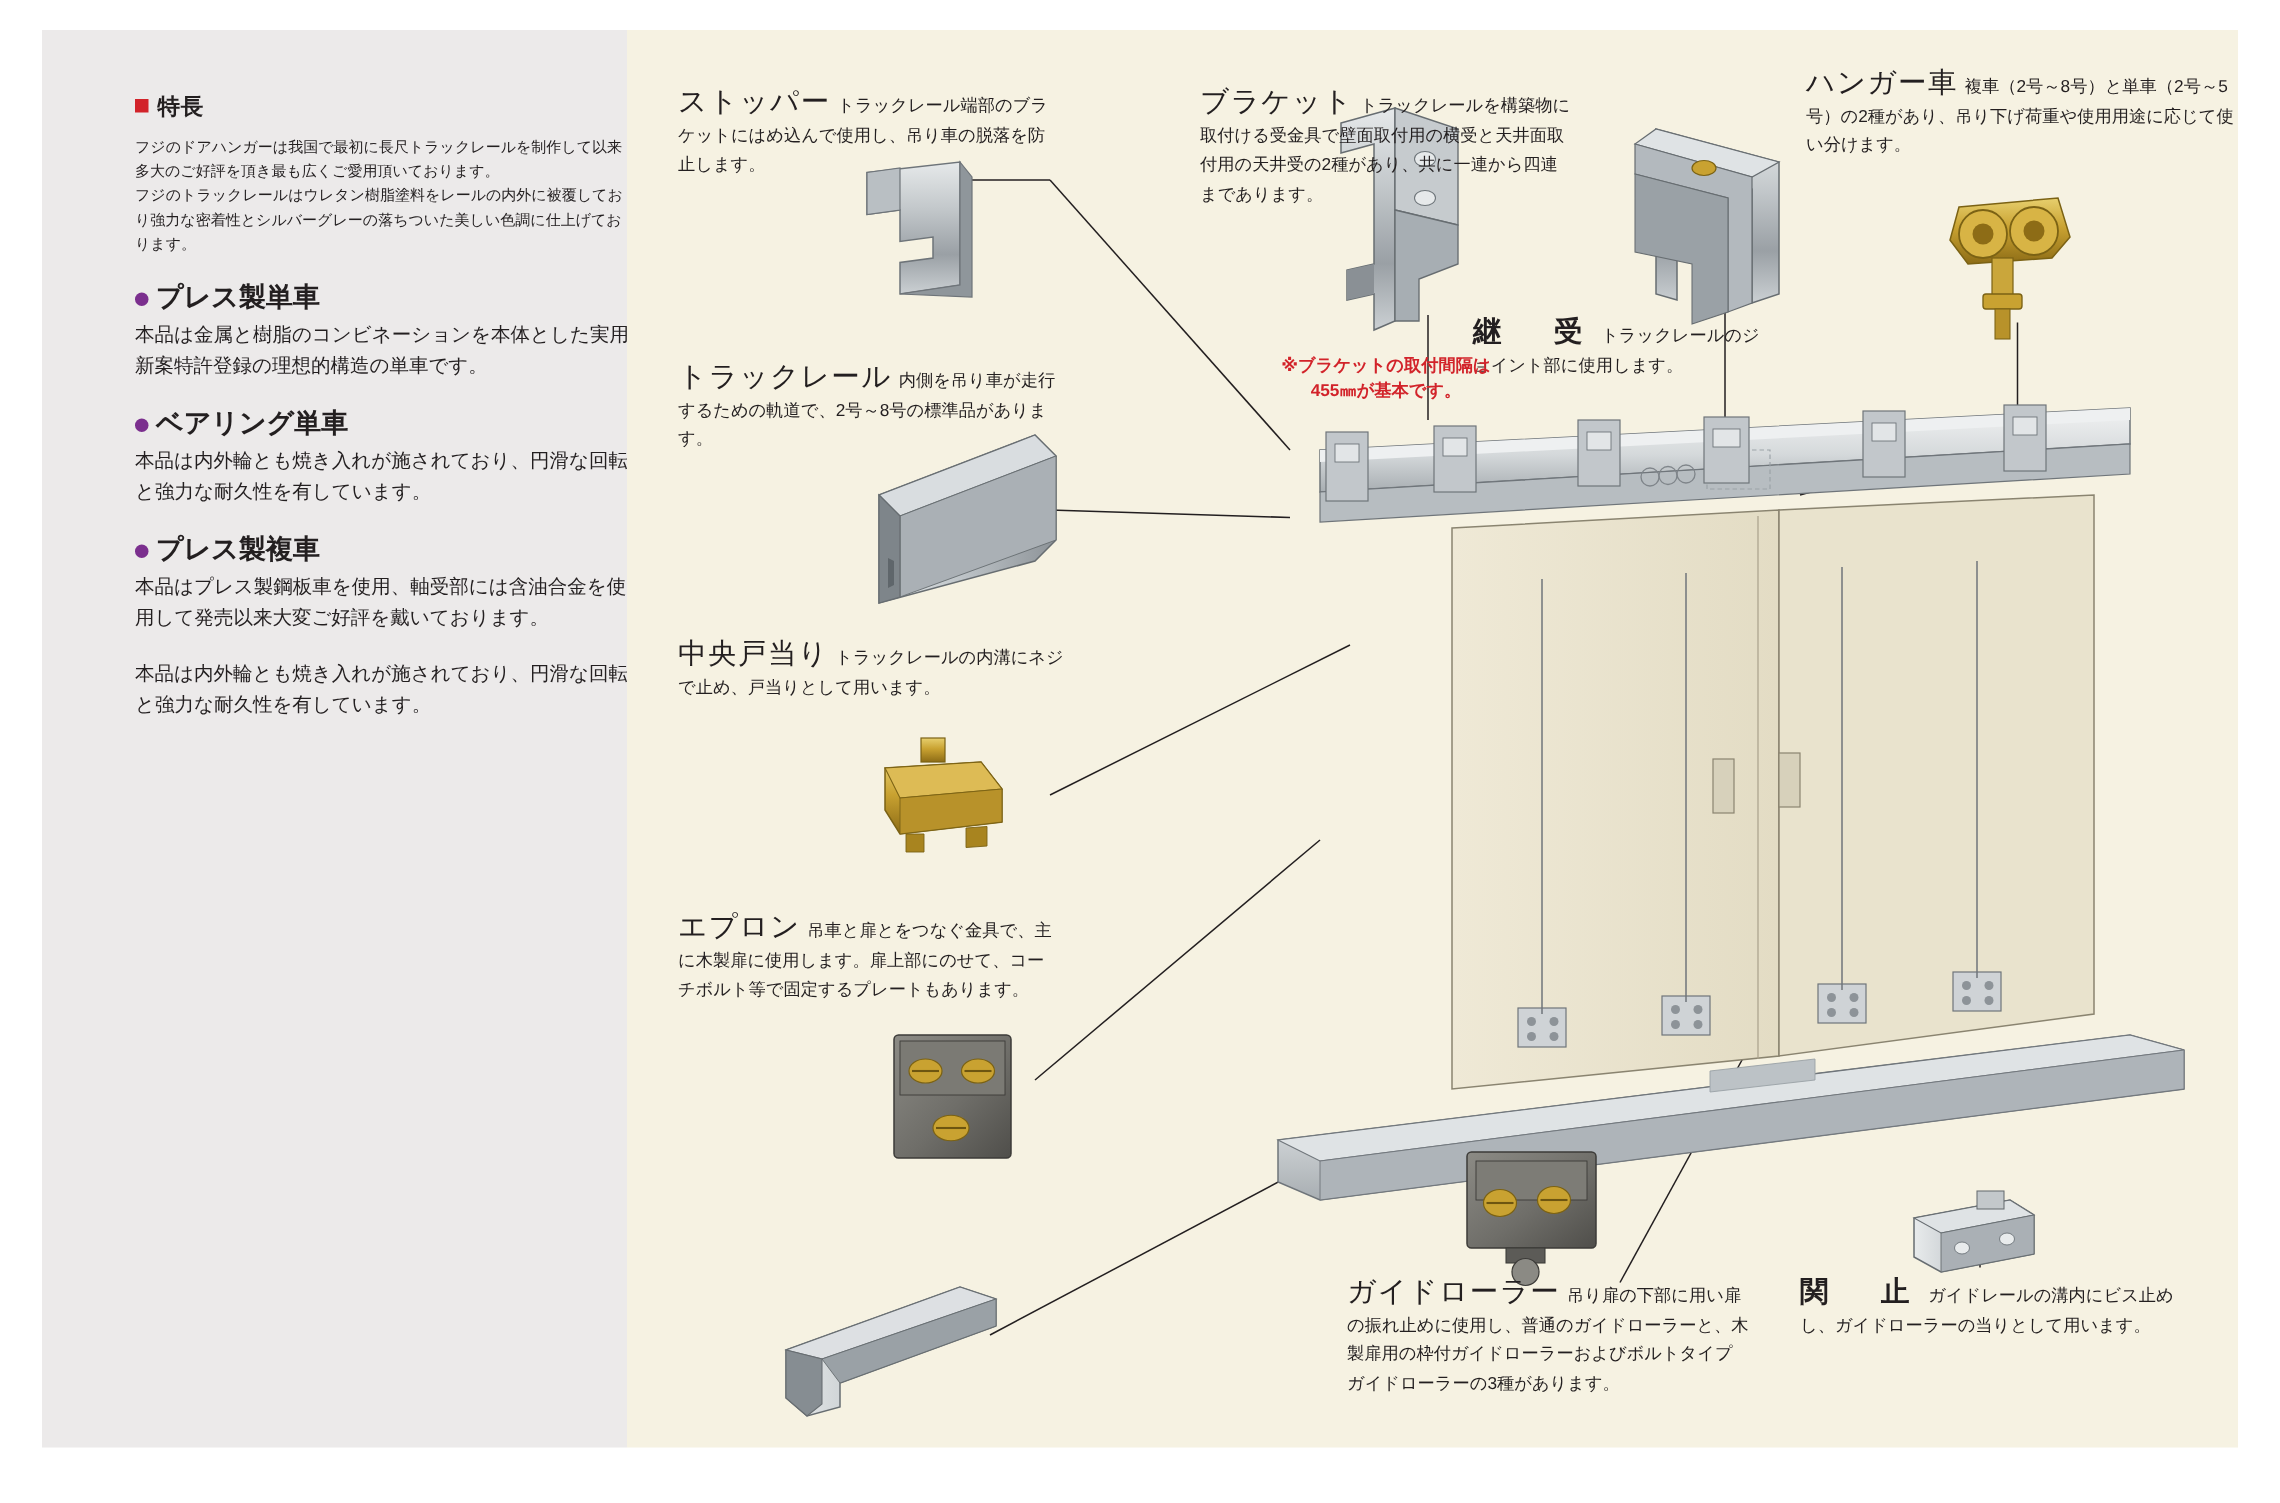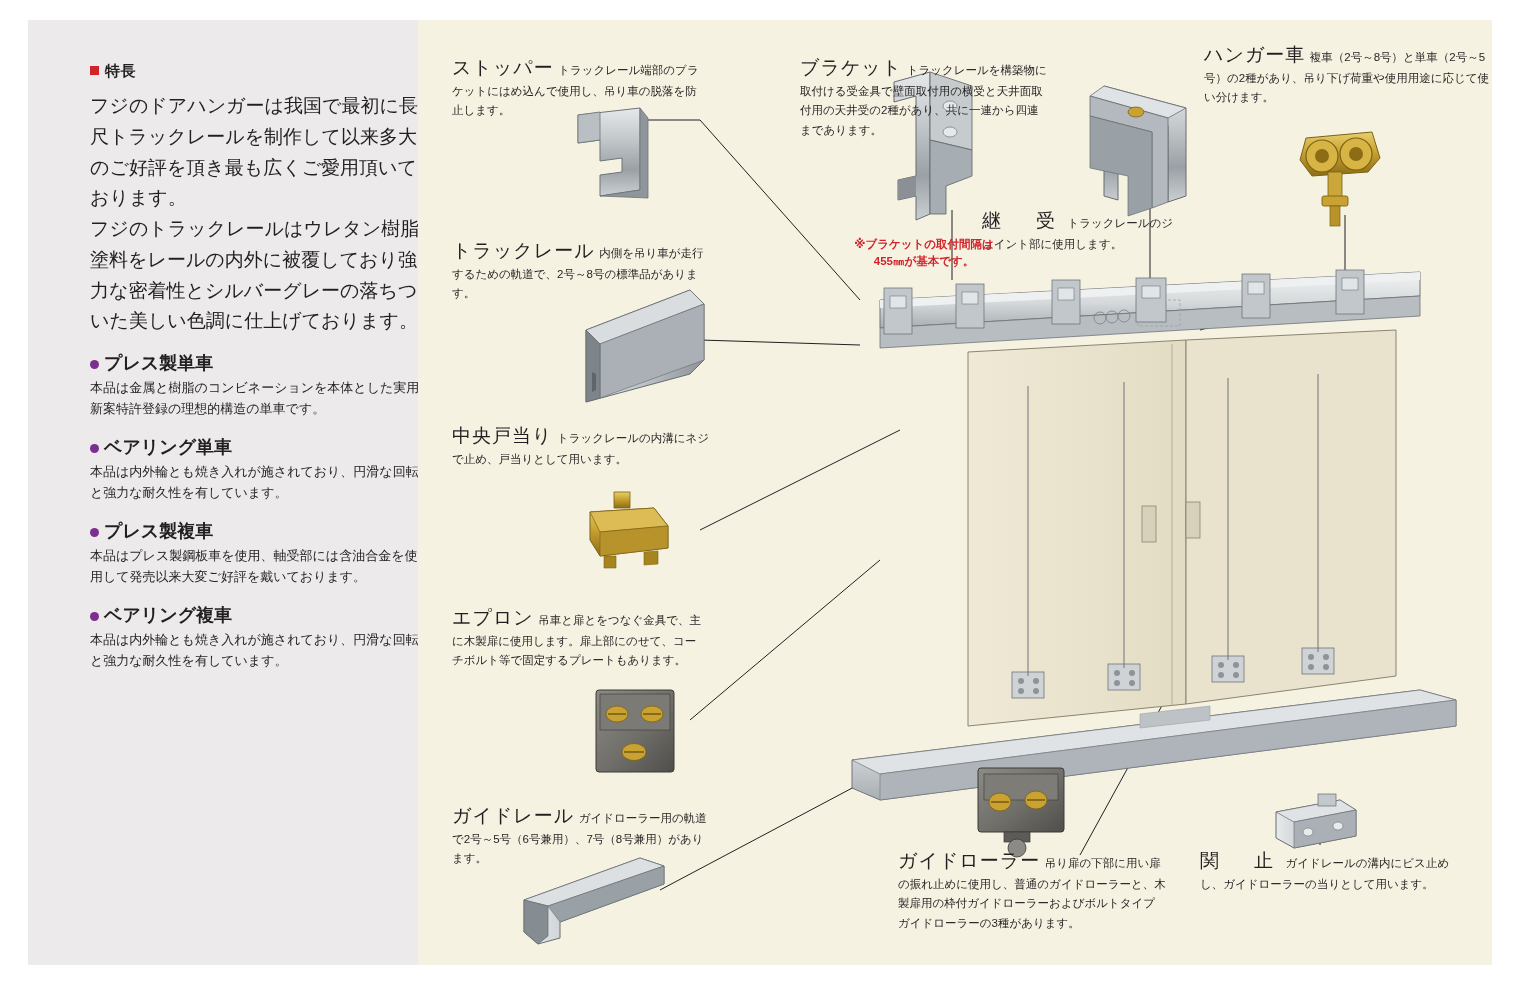--- a/index.html
+++ b/index.html
@@ -7,29 +7,29 @@
   #page{position:relative;width:1520px;height:1002px;overflow:hidden;background:#ffffff;}
 
   
   .left-panel{position:absolute;left:28px;top:20px;width:390px;height:945px;background:#eceaea;}
   .right-panel{position:absolute;left:418px;top:20px;width:1074px;height:945px;background:#f6f2e2;}
 
   
   .lp-inner{position:absolute;left:62px;top:42px;width:345px;color:#231f20;}
   .head-mark{display:inline-block;width:9px;height:9px;background:#d2232a;margin-right:6px;vertical-align:1px;}
   .lp-title{font-size:15px;font-weight:bold;letter-spacing:.5px;margin:0 0 10px 0;}
-  .lp-body{font-size:19px;line-height:1.62;margin:0 0 14px 0;width:330px;}
+  .lp-body{font-size:10px;line-height:1.62;margin:0 0 14px 0;width:330px;}
   .sec{margin:0 0 2px 0;font-size:18px;font-weight:bold;}
   .dot{display:inline-block;width:9px;height:9px;border-radius:50%;background:#7b2f8e;margin-right:5px;vertical-align:0px;}
   .sec-body{font-size:13px;line-height:1.62;margin:0 0 16px 0;width:338px;}
 
   
   .callout{position:absolute;color:#231f20;}
   .c-title{font-size:19px;font-weight:normal;letter-spacing:1px;display:inline;}
-  .c-title-sp{font-size:19px;font-weight:normal;letter-spacing:8px;display:inline;}
+  .c-title-sp{font-size:19px;font-weight:bold;letter-spacing:8px;display:inline;}
   .c-desc{font-size:11.5px;line-height:1.5;display:inline;}
   .note{position:absolute;color:#d2232a;font-size:11.5px;line-height:1.45;text-align:center;font-weight:bold;}
 
   
   svg.layer{position:absolute;left:0;top:0;width:1520px;height:1002px;pointer-events:none;}
 </style>
 </head>
 <body>
 
 <div id="page">
@@ -44,21 +44,20 @@
 
       <p class="sec"><span class="dot"></span><span>プレス製単車</span></p>
       <p class="sec-body">本品は金属と樹脂のコンビネーションを本体とした実用新案特許登録の理想的構造の単車です。</p>
 
       <p class="sec"><span class="dot"></span><span>ベアリング単車</span></p>
       <p class="sec-body">本品は内外輪とも焼き入れが施されており、円滑な回転と強力な耐久性を有しています。</p>
 
       <p class="sec"><span class="dot"></span><span>プレス製複車</span></p>
       <p class="sec-body">本品はプレス製鋼板車を使用、軸受部には含油合金を使用して発売以来大変ご好評を戴いております。</p>
 
-      <p class="sec"><span class="dot"></span><span>ベアリング複車</span></p>
       <p class="sec-body">本品は内外輪とも焼き入れが施されており、円滑な回転と強力な耐久性を有しています。</p>
     </div>
   </div>
 
   <div class="right-panel"></div>
 
   <svg class="layer" viewBox="0 0 1520 1002">
     <defs>
       <linearGradient id="gMetalV" x1="0" y1="0" x2="0" y2="1">
         <stop offset="0%" stop-color="#e6e9ea"></stop>
@@ -336,24 +335,20 @@
   <div class="callout" style="left:452px;top:423px;width:258px;">
     <span class="c-title">中央戸当り</span>
     <span class="c-desc">トラックレールの内溝にネジで止め、戸当りとして用います。</span>
   </div>
 
   <div class="callout" style="left:452px;top:605px;width:250px;">
     <span class="c-title">エプロン</span>
     <span class="c-desc">吊車と扉とをつなぐ金具で、主に木製扉に使用します。扉上部にのせて、コーチボルト等で固定するプレートもあります。</span>
   </div>
 
-  <div class="callout" style="left:452px;top:803px;width:262px;">
-    <span class="c-title">ガイドレール</span>
-    <span class="c-desc">ガイドローラー用の軌道で2号～5号（6号兼用）、7号（8号兼用）があります。</span>
-  </div>
 
   <div class="callout" style="left:800px;top:55px;width:250px;">
     <span class="c-title">ブラケット</span>
     <span class="c-desc">トラックレールを構築物に取付ける受金具で壁面取付用の横受と天井面取付用の天井受の2種があり、共に一連から四連まであります。</span>
   </div>
 
   <div class="callout" style="left:1204px;top:42px;width:286px;">
     <span class="c-title">ハンガー車</span>
     <span class="c-desc">複車（2号～8号）と単車（2号～5号）の2種があり、吊り下げ荷重や使用用途に応じて使い分けます。</span>
   </div>

